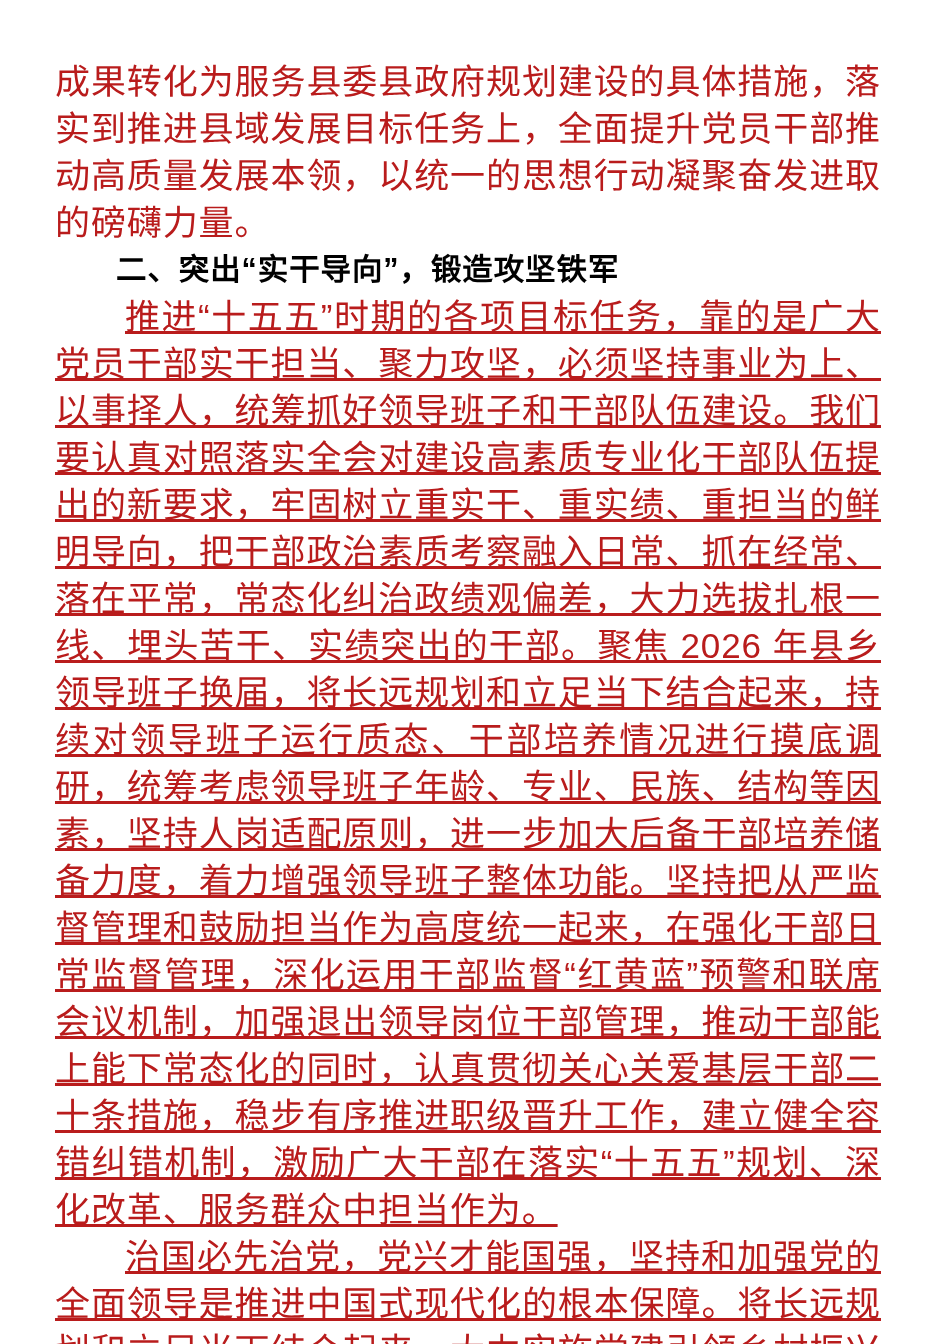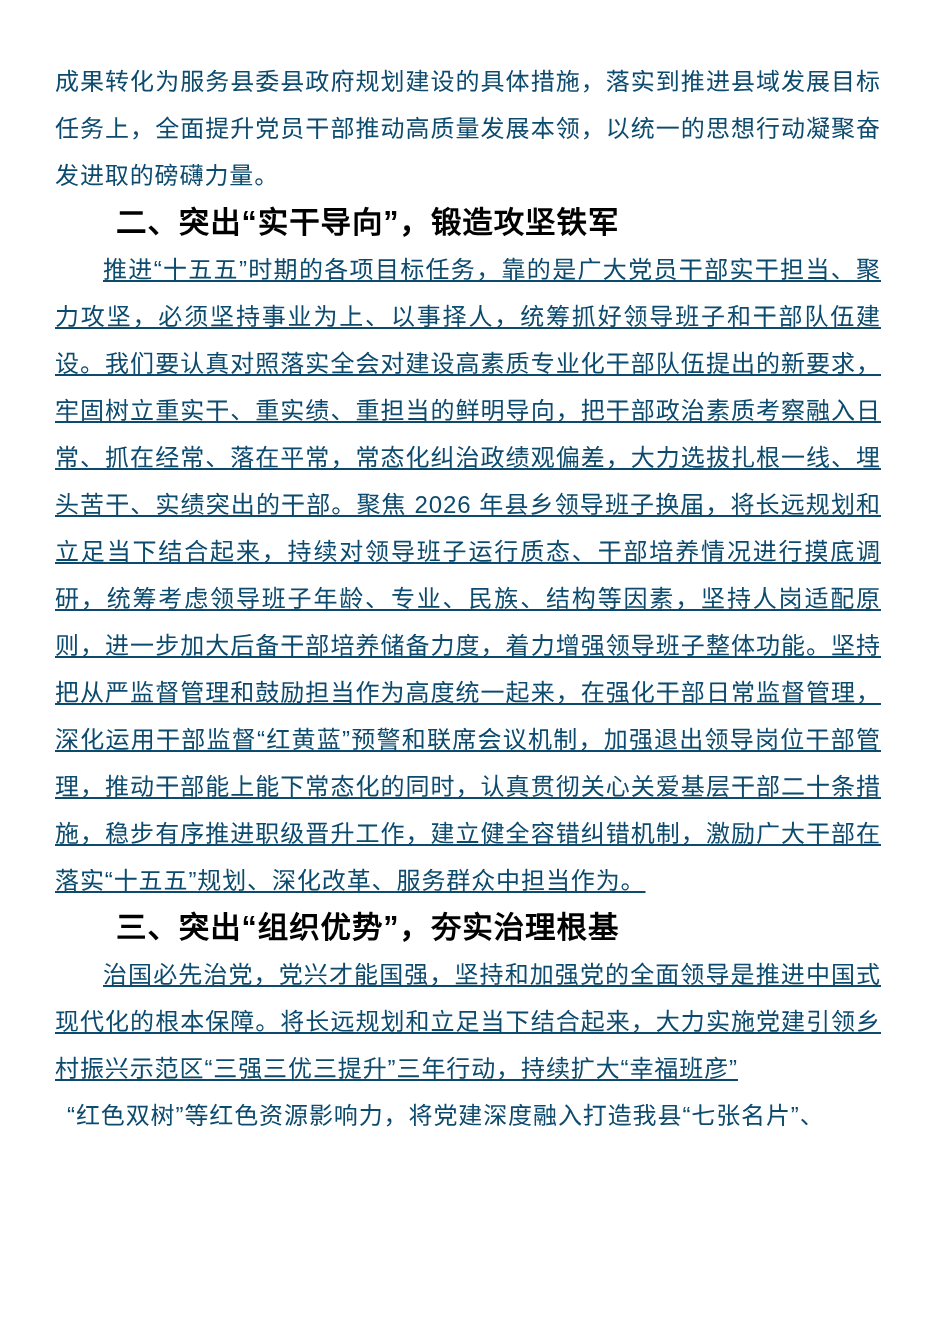--- a/index.html
+++ b/index.html
@@ -21,23 +21,23 @@
   .text-column {
     position: absolute;
     left: 55px;
     top: 58px;
     width: 826px;
   }
 
   
   .para {
     font-family: "Liberation Sans", "DejaVu Sans", sans-serif;
-    font-size: 24px;
+    font-size: 35px;
     line-height: 47px;
-    color: #0c4a6e;
+    color: #b91c1c;
     text-align: justify;
     text-justify: inter-character;
     letter-spacing: 0.9px;
     margin: 0;
     word-break: break-all;
     -webkit-font-smoothing: antialiased;
   }
 
   
   .para.continued {
@@ -75,20 +75,19 @@
 
 <div class="page">
   <div class="text-column">
 
     <p class="para continued">成果转化为服务县委县政府规划建设的具体措施，落实到推进县域发展目标任务上，全面提升党员干部推动高质量发展本领，以统一的思想行动凝聚奋发进取的磅礴力量。</p>
 
     <p class="heading">二、突出“实干导向”，锻造攻坚铁军</p>
 
     <p class="para indented">推进“十五五”时期的各项目标任务，靠的是广大党员干部实干担当、聚力攻坚，必须坚持事业为上、以事择人，统筹抓好领导班子和干部队伍建设。我们要认真对照落实全会对建设高素质专业化干部队伍提出的新要求，牢固树立重实干、重实绩、重担当的鲜明导向，把干部政治素质考察融入日常、抓在经常、落在平常，常态化纠治政绩观偏差，大力选拔扎根一线、埋头苦干、实绩突出的干部。聚焦 2026 年县乡领导班子换届，将长远规划和立足当下结合起来，持续对领导班子运行质态、干部培养情况进行摸底调研，统筹考虑领导班子年龄、专业、民族、结构等因素，坚持人岗适配原则，进一步加大后备干部培养储备力度，着力增强领导班子整体功能。坚持把从严监督管理和鼓励担当作为高度统一起来，在强化干部日常监督管理，深化运用干部监督“红黄蓝”预警和联席会议机制，加强退出领导岗位干部管理，推动干部能上能下常态化的同时，认真贯彻关心关爱基层干部二十条措施，稳步有序推进职级晋升工作，建立健全容错纠错机制，激励广大干部在落实“十五五”规划、深化改革、服务群众中担当作为。</p>
 
-    <p class="heading">三、突出“组织优势”，夯实治理根基</p>
 
     <p class="para indented">治国必先治党，党兴才能国强，坚持和加强党的全面领导是推进中国式现代化的根本保障。将长远规划和立足当下结合起来，大力实施党建引领乡村振兴示范区“三强三优三提升”三年行动，持续扩大“幸福班彦”</p>
 
     <p class="para tail">“红色双树”等红色资源影响力，将党建深度融入打造我县“七张名片”、</p>
 
   </div>
 </div>
 
 </body></html>

